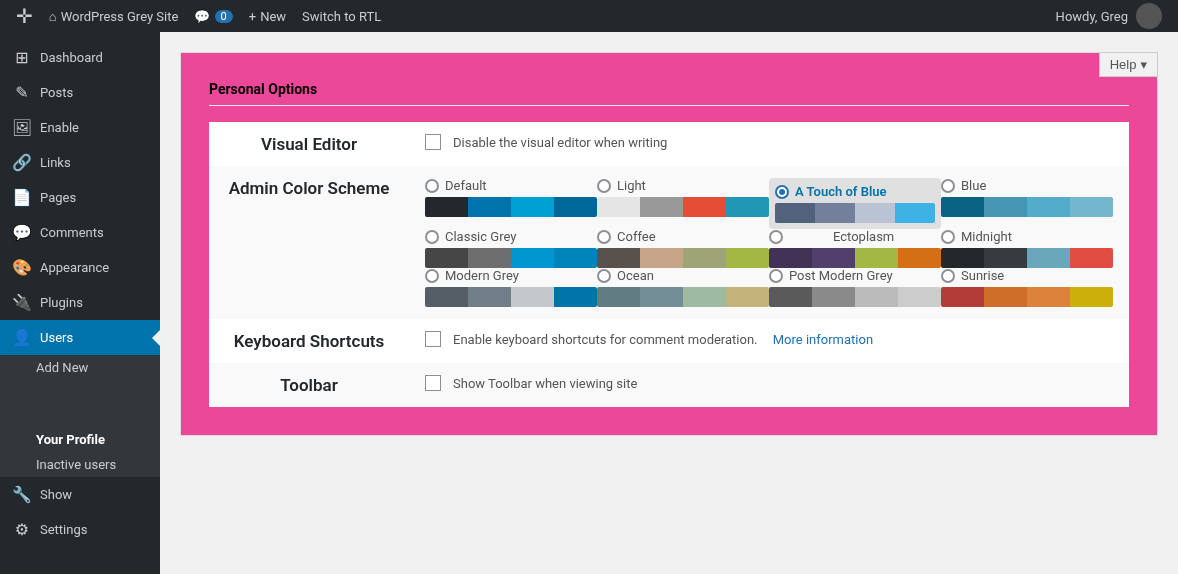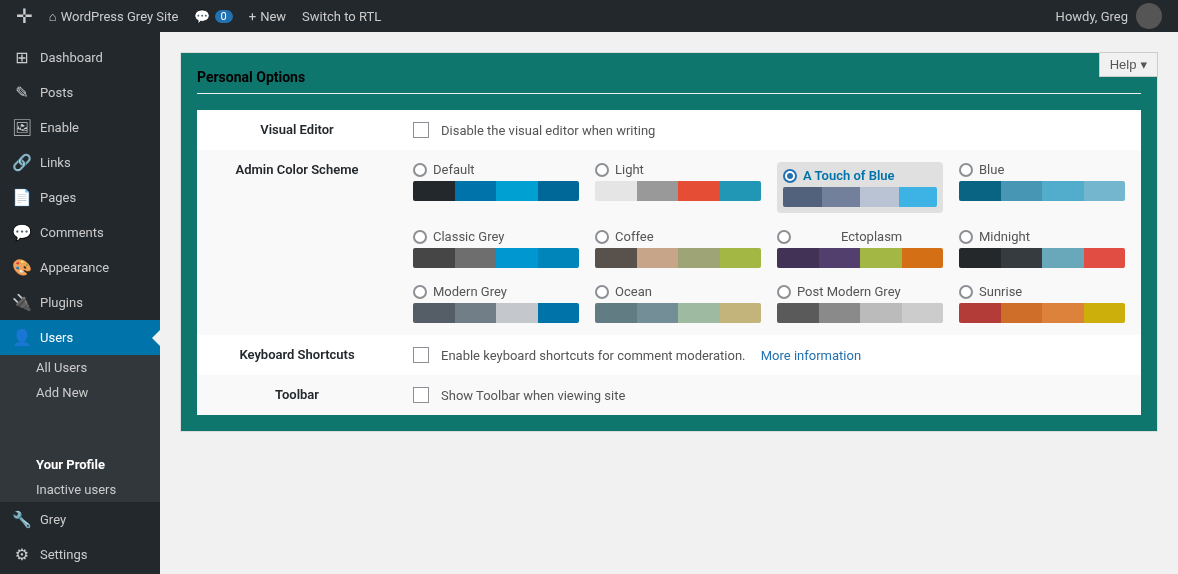--- a/index.html
+++ b/index.html
@@ -112,28 +112,28 @@
       border-collapse: collapse;
     }
     .form-table tr td, .form-table tr th {
       padding: 12px 16px;
       vertical-align: top;
     }
     .form-table tr th {
       width: 200px;
       font-weight: 600;
       color: #23282d;
-      font-size: 13px;
+      font-size: 17px;
     }
 
     
     .color-scheme-grid {
       display: grid;
       grid-template-columns: repeat(4, 1fr);
-      gap: 16px;
+      gap: 0;
       max-width: 750px;
     }
     .color-scheme-item {
       display: flex;
       flex-direction: column;
       gap: 4px;
     }
     .color-scheme-label {
       display: flex;
       align-items: center;
@@ -271,42 +271,41 @@
     <div class="menu-item">
       <span class="icon">🔌</span>
       <span>Plugins</span>
     </div>
     <div class="menu-item active">
       <span class="icon">👤</span>
       <span>Users</span>
     </div>
 
     <div class="submenu">
-      <a class="submenu-item">All Users</a>
       <a class="submenu-item">Add New</a>
       <a class="submenu-item active">Your Profile</a>
       <a class="submenu-item">Inactive users</a>
     </div>
     <div class="menu-item">
       <span class="icon">🔧</span>
-      <span>Grey</span>
+      <span>Show</span>
     </div>
     <div class="menu-item">
       <span class="icon">⚙</span>
       <span>Settings</span>
     </div>
   </div>
 
   <div id="main-content">
     <button class="help-button">
       <span>Help</span>
       <span>▾</span>
     </button>
 
-    <div style="background:#0f766e; border:1px solid #ddd; padding:16px;">
+    <div style="background:#ec4899; border:1px solid #ddd; padding:28px;">
       <h2 style="font-size:14px;font-weight:700;margin-bottom:16px;padding-bottom:8px;border-bottom:1px solid #eee;">Personal Options</h2>
 
       <table class="form-table">
 
         <tbody>
             <tr>
           <th>Visual Editor</th>
           <td>
             <label class="check-label">
               <span class="wp-checkbox"></span>

